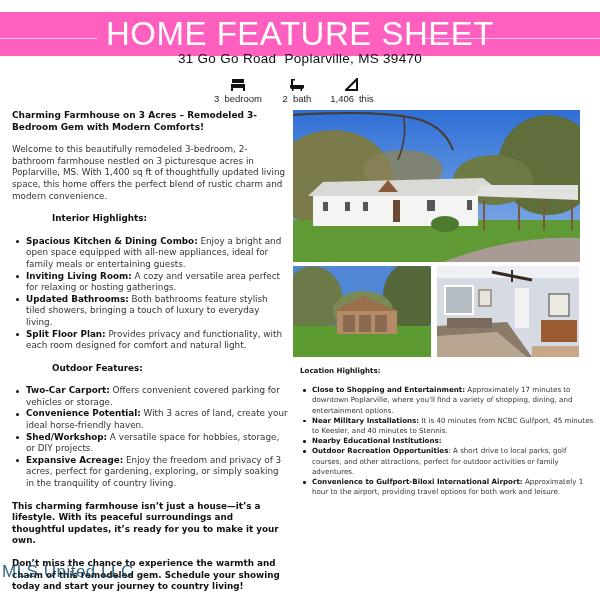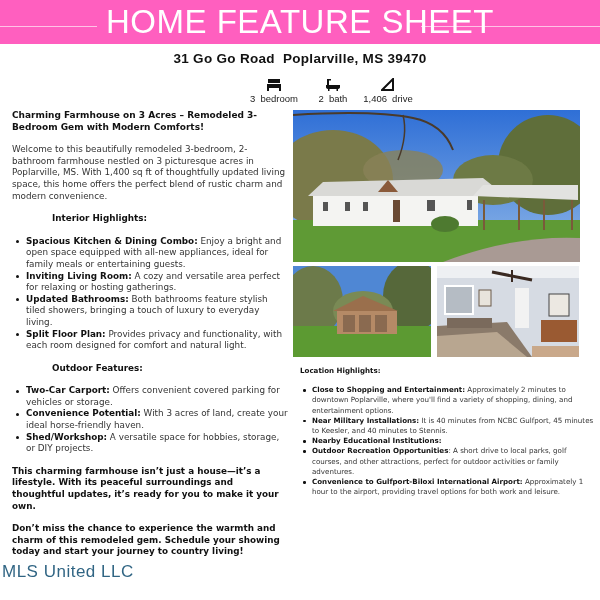--- a/index.html
+++ b/index.html
@@ -1,41 +1,41 @@
 <!DOCTYPE html>
 <html><head>
   <meta charset="utf-8">
   <style>
     * { margin: 0; padding: 0; box-sizing: border-box; }
     html, body { width: 600px; height: 600px; overflow: hidden; background: #ffffff; }
     body { position: relative; font-family: "DejaVu Sans", sans-serif; color: #222; }
 
     .banner {
-      position: absolute; left: 0; top: 0; width: 600px; height: 44px;
+      position: absolute; left: 0; top: 12px; width: 600px; height: 44px;
       background: #ff5fbf;
     }
     .banner-line {
       position: absolute; top: 26px; height: 1px; background: #ffc3e6;
     }
     .banner-line.left { left: 0; width: 97px; }
     .banner-line.right { left: 421px; width: 179px; }
     .banner-title {
       position: absolute; left: 0; right: 0; top: 2px; text-align: center;
       font-family: "Liberation Sans", sans-serif; font-size: 33px; color: #ffffff;
       letter-spacing: 0.5px; line-height: 40px;
     }
 
     .address {
       position: absolute; left: 0; right: 0; top: 51px; text-align: center;
-      font-family: "Liberation Sans", sans-serif; font-weight: bold; font-size: 13.5px;
+      font-family: "Liberation Sans", sans-serif; font-weight: normal; font-size: 13.5px;
       color: #111; white-space: pre; letter-spacing: 0.3px;
     }
 
     .stats { position: absolute; top: 78px; left: 0; width: 600px; height: 28px; }
-    .stat { position: absolute; text-align: center; font-family: "Liberation Sans", sans-serif; font-size: 9.5px; color: #222; margin-left: 36px; }
+    .stat { position: absolute; text-align: center; font-family: "Liberation Sans", sans-serif; font-size: 9.5px; color: #222; }
     .stat .ico { display: block; height: 13px; margin: 0 auto 2px auto; }
     .stat.bed { left: 208px; width: 60px; }
     .stat.bath { left: 272px; width: 50px; }
     .stat.sqft { left: 322px; width: 60px; }
     .stat .num { margin-right: 5px; }
 
     .left-col {
       position: absolute; left: 12px; top: 110px; width: 276px;
       font-size: 8.8px; line-height: 11.6px; color: #333;
     }
@@ -108,41 +108,42 @@
       <path d="M1 7 H15 V9 Q15 11 12 11 H4 Q1 11 1 9 Z" fill="#111"></path>
       <rect x="3" y="11" width="1.5" height="2" fill="#111"></rect>
       <rect x="11.5" y="11" width="1.5" height="2" fill="#111"></rect>
     </svg>
     <span class="num">2</span><span>bath</span>
   </div>
   <div class="stat sqft">
     <svg class="ico" width="14" height="13" viewBox="0 0 14 13">
       <path d="M1 12 L12 1 L12 12 Z" fill="none" stroke="#111" stroke-width="2"></path>
     </svg>
-    <span class="num">1,406</span><span>drive</span>
+    <span class="num">1,406</span><span>this</span>
   </div>
 </div>
 
 <div class="left-col">
   <p class="headline">Charming Farmhouse on 3 Acres – Remodeled 3-Bedroom Gem with Modern Comforts!</p>
   <p>Welcome to this beautifully remodeled 3-bedroom, 2-bathroom farmhouse nestled on 3 picturesque acres in Poplarville, MS. With 1,400 sq ft of thoughtfully updated living space, this home offers the perfect blend of rustic charm and modern convenience.</p>
 
   <div class="sec-title">Interior Highlights:</div>
   <ul>
     <li><b>Spacious Kitchen &amp; Dining Combo:</b><span> Enjoy a bright and open space equipped with all-new appliances, ideal for family meals or entertaining guests.</span></li>
     <li><b>Inviting Living Room:</b><span> A cozy and versatile area perfect for relaxing or hosting gatherings.</span></li>
     <li><b>Updated Bathrooms:</b><span> Both bathrooms feature stylish tiled showers, bringing a touch of luxury to everyday living.</span></li>
     <li><b>Split Floor Plan:</b><span> Provides privacy and functionality, with each room designed for comfort and natural light.</span></li>
   </ul>
 
   <div class="sec-title">Outdoor Features:</div>
   <ul>
     <li><b>Two-Car Carport:</b><span> Offers convenient covered parking for vehicles or storage.</span></li>
     <li><b>Convenience Potential:</b><span> With 3 acres of land, create your ideal horse-friendly haven.</span></li>
     <li><b>Shed/Workshop:</b><span> A versatile space for hobbies, storage, or DIY projects.</span></li>
+    <li><b>Expansive Acreage:</b><span> Enjoy the freedom and privacy of 3 acres, perfect for gardening, exploring, or simply soaking in the tranquility of country living.</span></li>
   </ul>
 
   <p class="closing">This charming farmhouse isn’t just a house—it’s a lifestyle. With its peaceful surroundings and thoughtful updates, it’s ready for you to make it your own.</p>
   <p class="closing">Don’t miss the chance to experience the warmth and charm of this remodeled gem. Schedule your showing today and start your journey to country living!</p>
 </div>
 
 <div class="photo main">
   <svg width="287" height="152" viewBox="0 0 287 152">
     <defs>
       <linearGradient id="sky" x1="0" y1="0" x2="0" y2="1">
@@ -206,21 +207,21 @@
     <polygon points="0,70 60,66 90,91 0,91" fill="#b8a690"></polygon>
     <rect x="95" y="80" width="47" height="11" fill="#c9a88a"></rect>
     <line x1="55" y1="6" x2="95" y2="14" stroke="#3a2a22" stroke-width="3"></line>
     <line x1="75" y1="4" x2="75" y2="16" stroke="#3a2a22" stroke-width="2"></line>
   </svg>
 </div>
 
 <div class="loc-col">
   <div class="sec-title">Location Highlights:</div>
   <ul>
-    <li><b>Close to Shopping and Entertainment:</b><span> Approximately 2 minutes to downtown Poplarville, where you'll find a variety of shopping, dining, and entertainment options.</span></li>
+    <li><b>Close to Shopping and Entertainment:</b><span> Approximately 17 minutes to downtown Poplarville, where you'll find a variety of shopping, dining, and entertainment options.</span></li>
     <li><b>Near Military Installations:</b><span> It is 40 minutes from NCBC Gulfport, 45 minutes to Keesler, and 40 minutes to Stennis.</span></li>
     <li><b>Nearby Educational Institutions:</b>
     </li>
     <li><b>Outdoor Recreation Opportunities</b><span>: A short drive to local parks, golf courses, and other attractions, perfect for outdoor activities or family adventures.</span></li>
     <li><b>Convenience to Gulfport-Biloxi International Airport:</b><span> Approximately 1 hour to the airport, providing travel options for both work and leisure.</span></li>
   </ul>
 </div>
 
 <div class="watermark">MLS United LLC</div>
 

